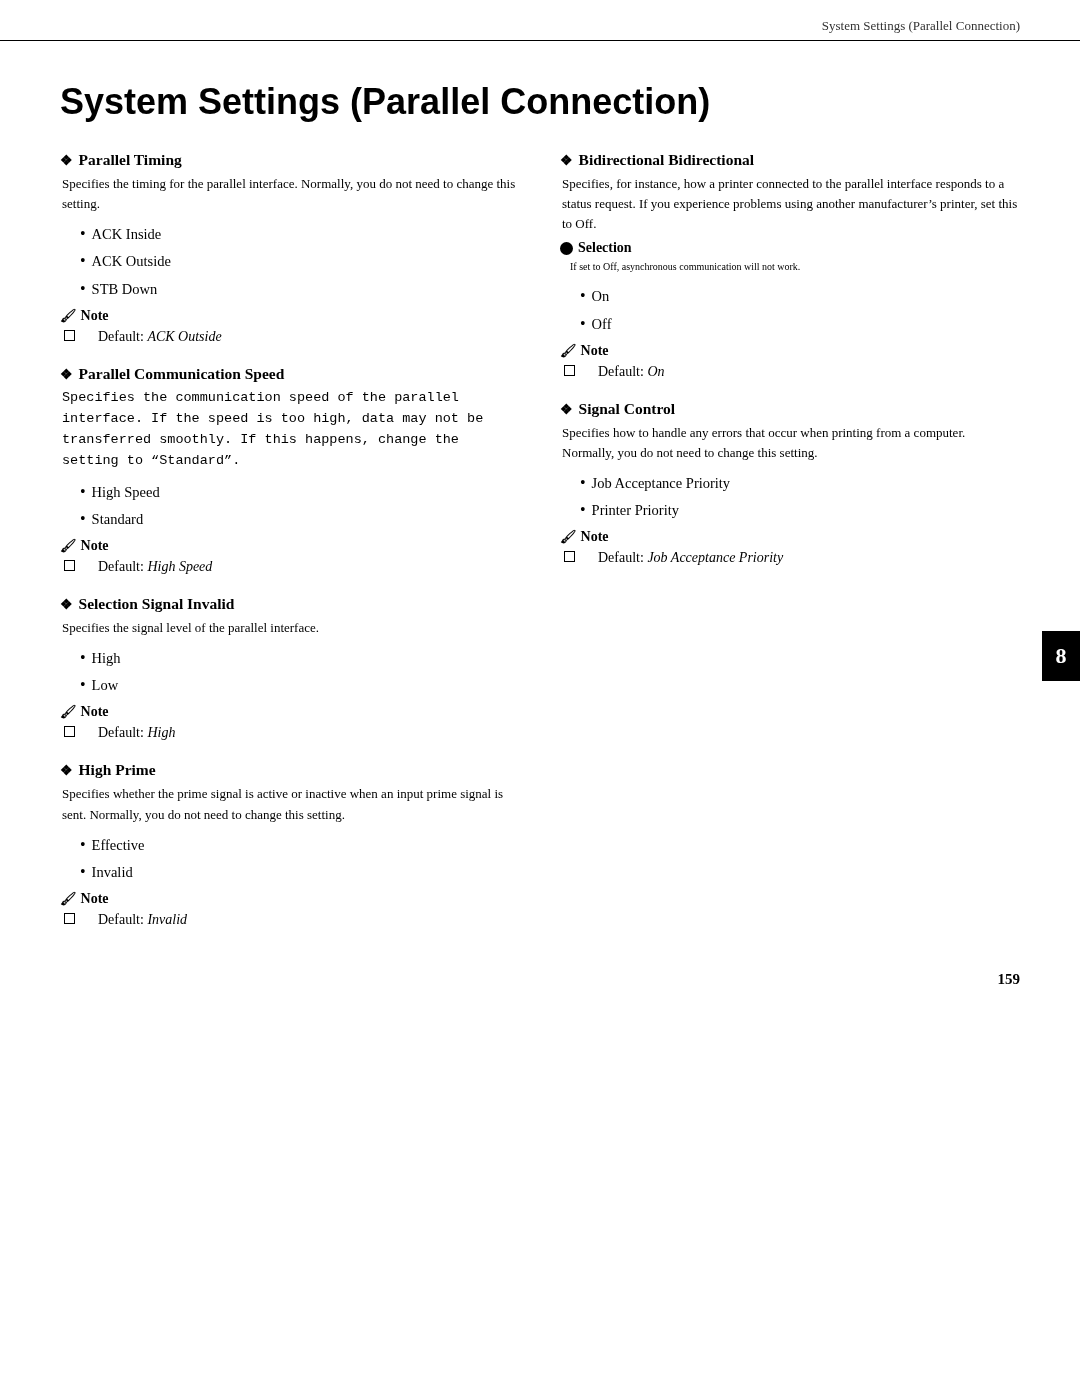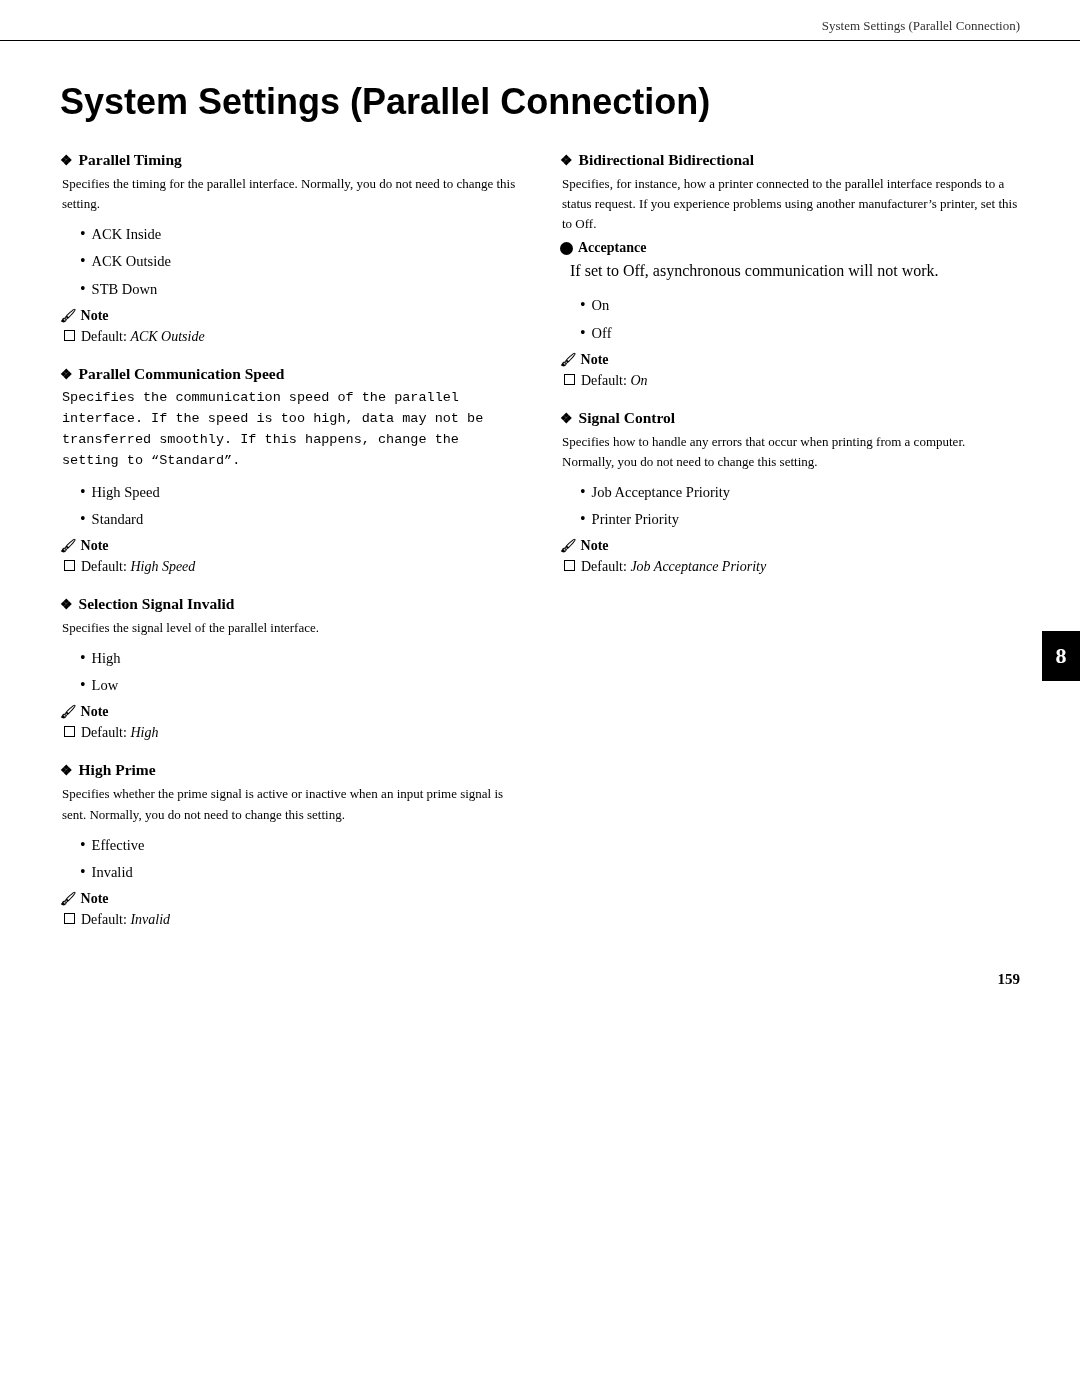--- a/index.html
+++ b/index.html
@@ -95,21 +95,21 @@
       align-items: center;
       gap: 4px;
       margin-bottom: 2px;
     }
     .note-icon {
       font-size: 13px;
     }
     .note-line {
       display: flex;
       align-items: baseline;
-      gap: 6px;
+      gap: 23px;
       font-size: 14px;
       line-height: 1.5;
       padding-left: 4px;
     }
     .note-line .checkbox {
       display: inline-block;
       width: 11px;
       height: 11px;
       border: 1.5px solid #000;
       flex-shrink: 0;
@@ -132,21 +132,21 @@
       width: 13px;
       height: 13px;
       background: #000;
       border-radius: 50%;
       flex-shrink: 0;
     }
     .limitation-line {
       display: flex;
       align-items: center;
       gap: 6px;
-      font-size: 16px;
+      font-size: 10px;
       line-height: 1.5;
       padding-left: 4px;
     }
     .page-number {
       position: absolute;
       bottom: 20px;
       right: 60px;
       font-size: 15px;
       font-weight: bold;
     }
@@ -290,21 +290,21 @@
           <span class="diamond">❖</span>
           <span>Bidirectional Bidirectional</span>
         </div>
         <div class="section-body">
           Specifies, for instance, how a printer connected to the parallel interface responds to a status request. If you experience problems using another manufacturer’s printer, set this to Off.
         </div>
 
         <div class="limitation-block">
           <div class="limitation-title">
             <span class="limitation-icon"></span>
-            <span>Acceptance</span>
+            <span>Selection</span>
           </div>
           <div class="limitation-line">
             <span class="checkbox"></span>
             <span>If set to Off, asynchronous communication will not work.</span>
           </div>
         </div>
 
         <ul class="bullet-list">
           <li>On</li>
           <li>Off</li>

